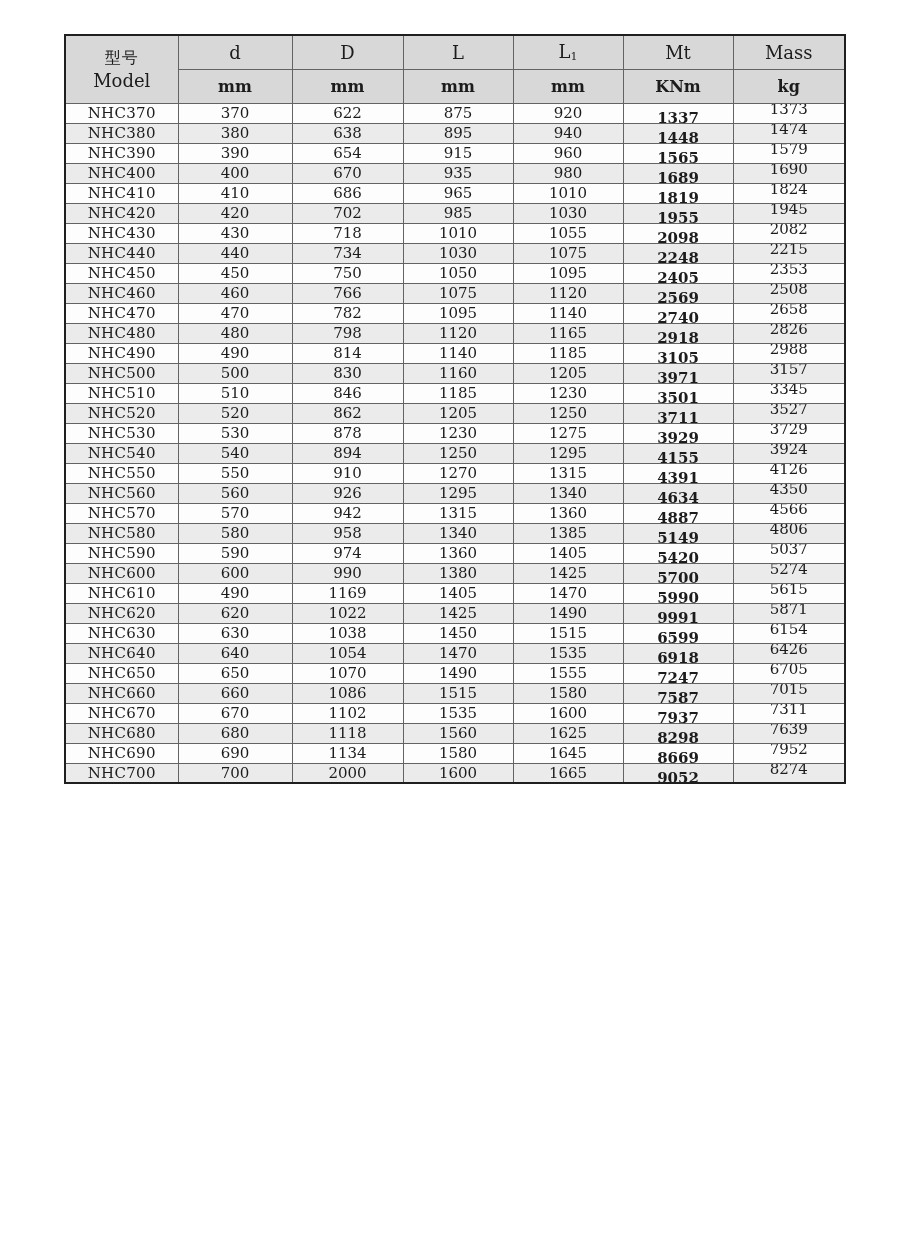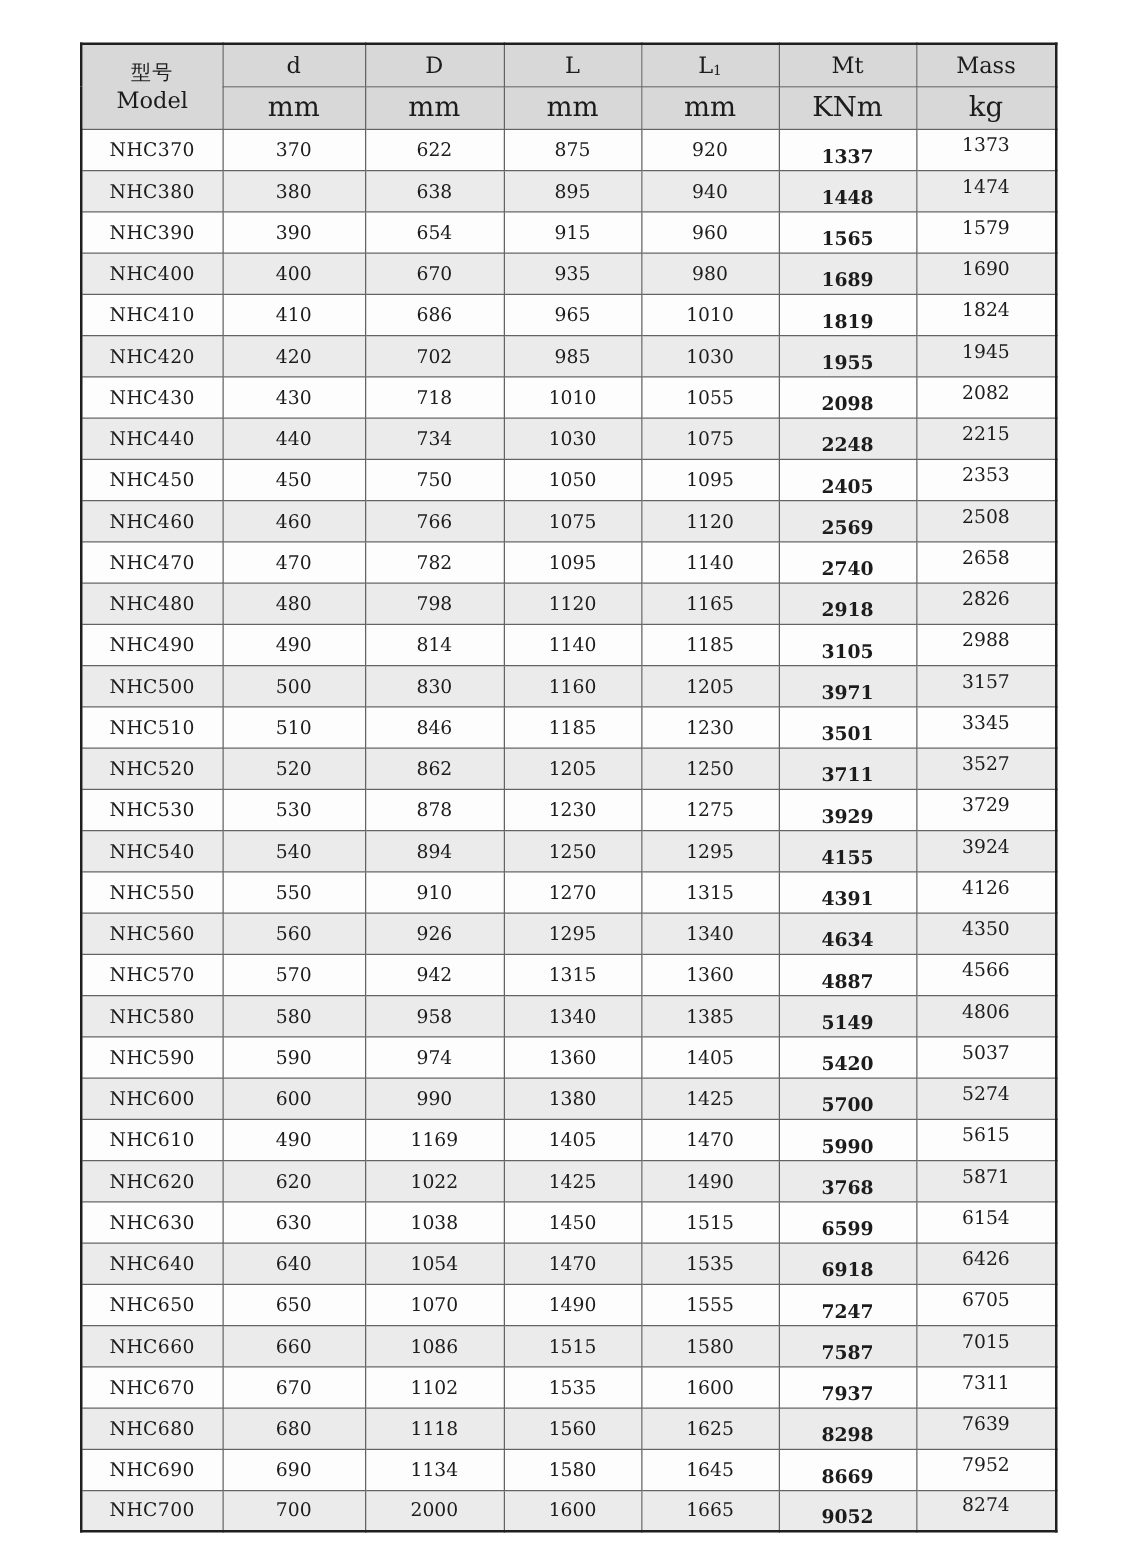--- a/index.html
+++ b/index.html
@@ -35,23 +35,23 @@
   thead th { background: #d8d8d8; font-weight: normal; margin-left: 21px; }
   thead tr { height: 34px; }
   th.model-th {
     font-size: 17px;
     line-height: 1.35;
     padding-top: 2px;
   }
   th.model-th .zh { font-size: 16px; letter-spacing: 1px; }
   th.model-th .en { font-size: 18px; }
   th.col-letter { font-size: 18px; }
-  th.col-unit   { font-size: 22px; }
+  th.col-unit   { font-size: 16px; font-weight: bold; }
   .sub { font-size: 11px; vertical-align: -2px; }
-  tbody tr { height: 33px; background: #fdfdfd; margin-left: 32px; }
+  tbody tr { height: 20px; background: #fdfdfd; margin-left: 32px; }
   tbody tr.stripe { background: #ebebeb; }
   tbody td { font-size: 15px; }
   td.cell-model { font-size: 15px; letter-spacing: 0.3px; }
   td .v { display: inline-block; }
   td.cell-Mt .v   { transform: translateY(5px); font-weight: bold; }
   td.cell-Mass .v { transform: translateY(-4px); }
 </style>
 </head>
 <body>
 
@@ -317,21 +317,21 @@
             <td class="cell-L1"><span class="v">1470</span></td>
             <td class="cell-Mt"><span class="v">5990</span></td>
             <td class="cell-Mass"><span class="v">5615</span></td>
           </tr>
           <tr class="stripe">
             <td class="cell-model"><span class="v">NHC620</span></td>
             <td class="cell-d"><span class="v">620</span></td>
             <td class="cell-D"><span class="v">1022</span></td>
             <td class="cell-L"><span class="v">1425</span></td>
             <td class="cell-L1"><span class="v">1490</span></td>
-            <td class="cell-Mt"><span class="v">3768</span></td>
+            <td class="cell-Mt"><span class="v">9991</span></td>
             <td class="cell-Mass"><span class="v">5871</span></td>
           </tr>
           <tr>
             <td class="cell-model"><span class="v">NHC630</span></td>
             <td class="cell-d"><span class="v">630</span></td>
             <td class="cell-D"><span class="v">1038</span></td>
             <td class="cell-L"><span class="v">1450</span></td>
             <td class="cell-L1"><span class="v">1515</span></td>
             <td class="cell-Mt"><span class="v">6599</span></td>
             <td class="cell-Mass"><span class="v">6154</span></td>

